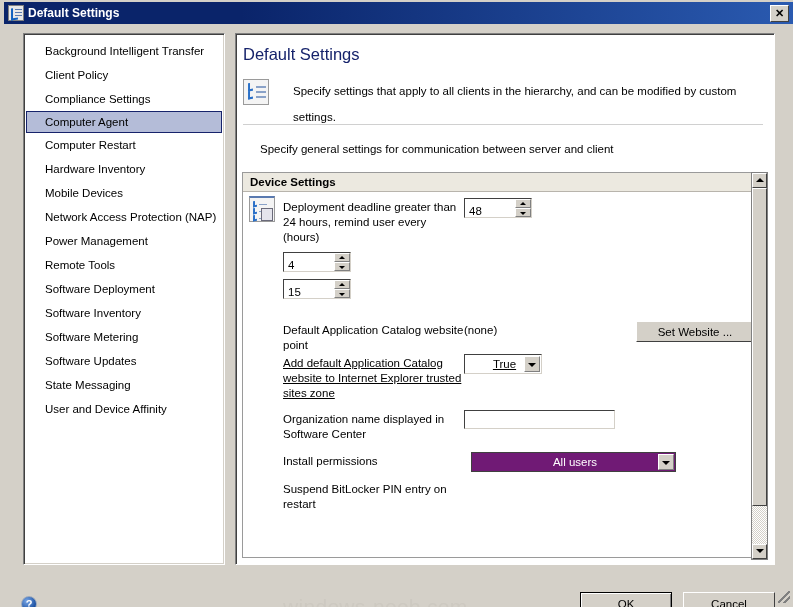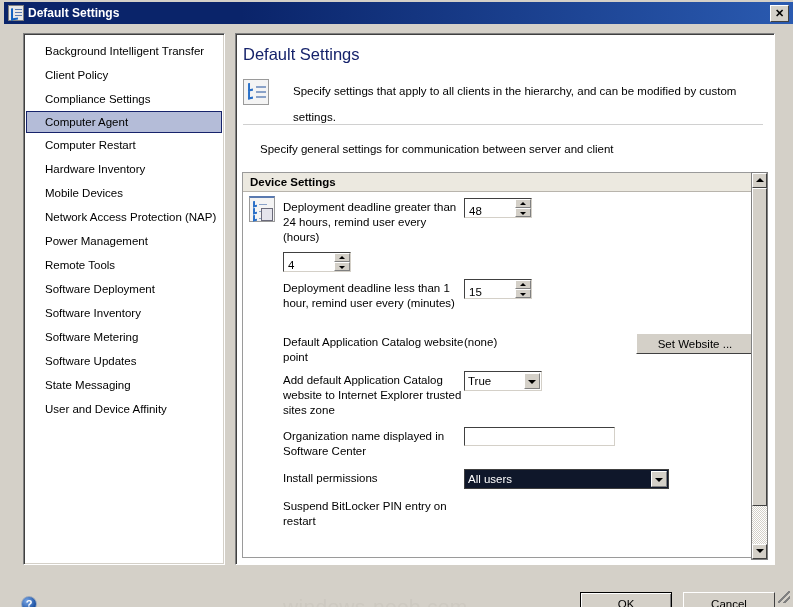--- a/index.html
+++ b/index.html
@@ -254,21 +254,21 @@
   .spin .btns i.up::after { top: 2px; border-bottom: 3px solid #000; }
   .spin .btns i.dn::after { top: 3px; border-top: 3px solid #000; }
 
   
   .combo {
     position: relative;
     height: 20px;
     border: 1px solid;
     border-color: #404040 #d4d0c8 #d4d0c8 #404040;
     background: #fff;
-    display: flex; align-items: center;
+    display: flex; align-items: center; justify-content: center;
   }
   .combo span {
     font-size: 11.5px; padding-left: 3px; color: #000;
     white-space: nowrap;
   }
   .combo .arrow {
     position: absolute; right: 1px; top: 1px;
     width: 16px; height: 16px;
     background: #d4d0c8;
     border: 1px solid;
@@ -276,22 +276,23 @@
   }
   .combo .arrow::after {
     content: ""; position: absolute; left: 3px; top: 6px;
     border-left: 4px solid transparent;
     border-right: 4px solid transparent;
     border-top: 4px solid #000;
   }
   .combo.w-small { width: 78px; }
   .combo.w-wide  { width: 205px; }
   .combo.focused {
-    background: #0f172a;
+    background: #701a75;
     border: 1px solid #404040;
+    margin-left: 7px;
   }
   .combo.focused span { color: #ffffff; }
 
   
   .static-val { font-size: 11.5px; color: #000; padding-top: 3px; }
 
   
   .txtin {
     width: 151px; height: 19px;
     border: 1px solid;
@@ -514,41 +515,40 @@
                 <span>4</span>
                 <div class="btns">
                     <i class="up"></i>
                     <i class="dn"></i>
                   </div>
               </div>
             </div>
           </div>
 
           <div class="row" style="margin-top:6px;">
-            <div class="row-label">Deployment deadline less than 1 hour, remind user every (minutes)</div>
             <div class="row-ctl">
               <div class="spin">
                 <span>15</span>
                 <div class="btns">
                     <i class="up"></i>
                     <i class="dn"></i>
                   </div>
               </div>
             </div>
           </div>
 
           <div class="row" style="margin-top:21px;">
             <div class="row-label">Default Application Catalog website point</div>
             <div class="row-ctl" style="display:flex;align-items:flex-start;gap:28px;">
               <div class="static-val" style="width:144px;">(none)</div>
               <div class="gbtn">Set Website ...</div>
             </div>
           </div>
 
-          <div class="row" style="margin-top:5px;">
+          <div class="row" style="text-decoration:underline;">
             <div class="row-label">Add default Application Catalog website to Internet Explorer trusted sites zone</div>
             <div class="row-ctl">
               <div class="combo w-small">
                 <span>True</span>
                 <div class="arrow"></div>
               </div>
             </div>
           </div>
 
           <div class="row" style="margin-top:8px;">

